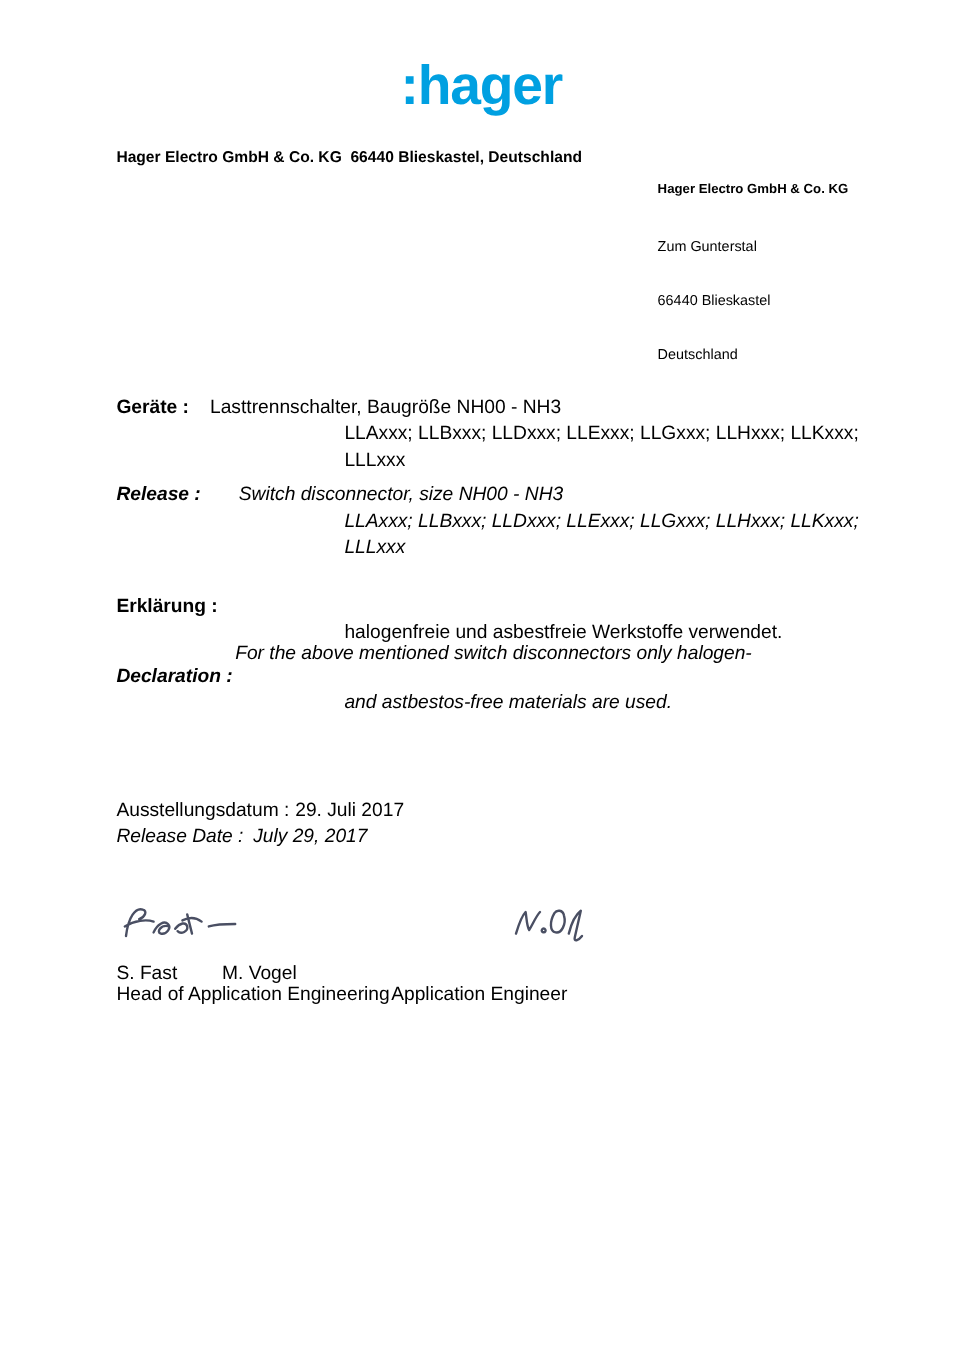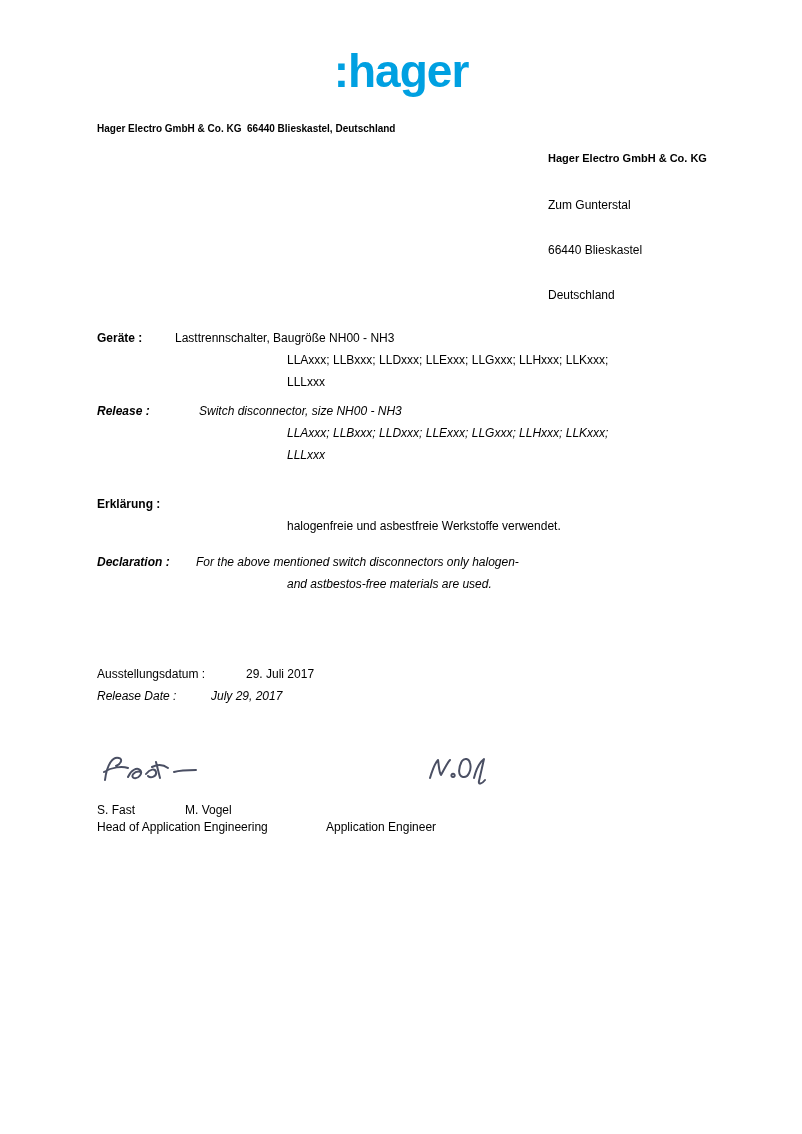--- a/index.html
+++ b/index.html
@@ -18,29 +18,29 @@
   .logo {
     top: 44px; left: 0; width: 100%;
     text-align: center;
     font-size: 46px;
     font-weight: 800;
     letter-spacing: -1px;
     color: #00A0E1;
   }
   .sender-line {
     top: 123px; left: 97px;
-    font-size: 10px;
+    font-size: 13px;
     font-weight: bold;
   }
   .address { top: 121px; left: 548px; font-size: 12px; line-height: 15px; }
   .address .company { font-weight: bold; font-size: 11px; margin-bottom: 2px; }
   .title-block { top: 244px; left: 0; width: 100%; text-align: center; }
   .title-de { font-size: 19px; font-weight: bold; }
   .title-en { font-size: 19px; font-weight: bold; font-style: italic; margin-top: 4px; }
-  .body-text { font-size: 12px; }
+  .body-text { font-size: 16px; }
   .b  { font-weight: bold; }
   .i  { font-style: italic; }
   .bi { font-weight: bold; font-style: italic; }
   .sig { position: absolute; }
   .sig path { fill: none; stroke: #4a4f63; stroke-width: 2; stroke-linecap: round; stroke-linejoin: round; }
 </style>
 </head>
 <body>
 
 <div class="page">
@@ -64,21 +64,21 @@
 
   <div class="abs body-text bi" style="left:97px; top:404px;">Release :</div>
   <div class="abs body-text i" style="left:199px; top:404px;">Switch disconnector, size NH00 - NH3</div>
   <div class="abs body-text i" style="left:287px; top:426px;">LLAxxx; LLBxxx; LLDxxx; LLExxx; LLGxxx; LLHxxx; LLKxxx;</div>
   <div class="abs body-text i" style="left:287px; top:448px;">LLLxxx</div>
 
   <div class="abs body-text b" style="left:97px; top:497px;">Erklärung :</div>
   <div class="abs body-text" style="left:287px; top:519px;">halogenfreie und asbestfreie Werkstoffe verwendet.</div>
 
   <div class="abs body-text bi" style="left:97px; top:555px;">Declaration :</div>
-  <div class="abs body-text i" style="left:196px; top:555px;">For the above mentioned switch disconnectors only halogen-</div>
+  <div class="abs body-text i" style="left:196px; top:536px;">For the above mentioned switch disconnectors only halogen-</div>
   <div class="abs body-text i" style="left:287px; top:577px;">and astbestos-free materials are used.</div>
 
   <div class="abs body-text" style="left:97px; top:667px;">Ausstellungsdatum :</div>
   <div class="abs body-text" style="left:246px; top:667px;">29. Juli 2017</div>
   <div class="abs body-text i" style="left:97px; top:689px;">Release Date :</div>
   <div class="abs body-text i" style="left:211px; top:689px;">July 29, 2017</div>
 
   <svg class="sig" style="left:98px; top:750px;" width="105" height="42" viewBox="0 0 105 42">
     <path d="M7 30 C 9 14, 15 6, 21 8 C 25 9, 23 14, 18 16 M 6 22 C 14 17, 24 16, 30 18 M 30 27 C 33 20, 39 17, 42 20 C 45 23, 41 29, 36 28 C 32 27, 36 20, 43 22 M 48 24 C 52 19, 57 18, 58 22 C 59 26, 53 29, 50 26 M 58 12 L 62 28 M 54 17 C 60 14, 66 15, 70 18 M 76 22 C 83 20, 92 20, 98 20"></path>
   </svg>

